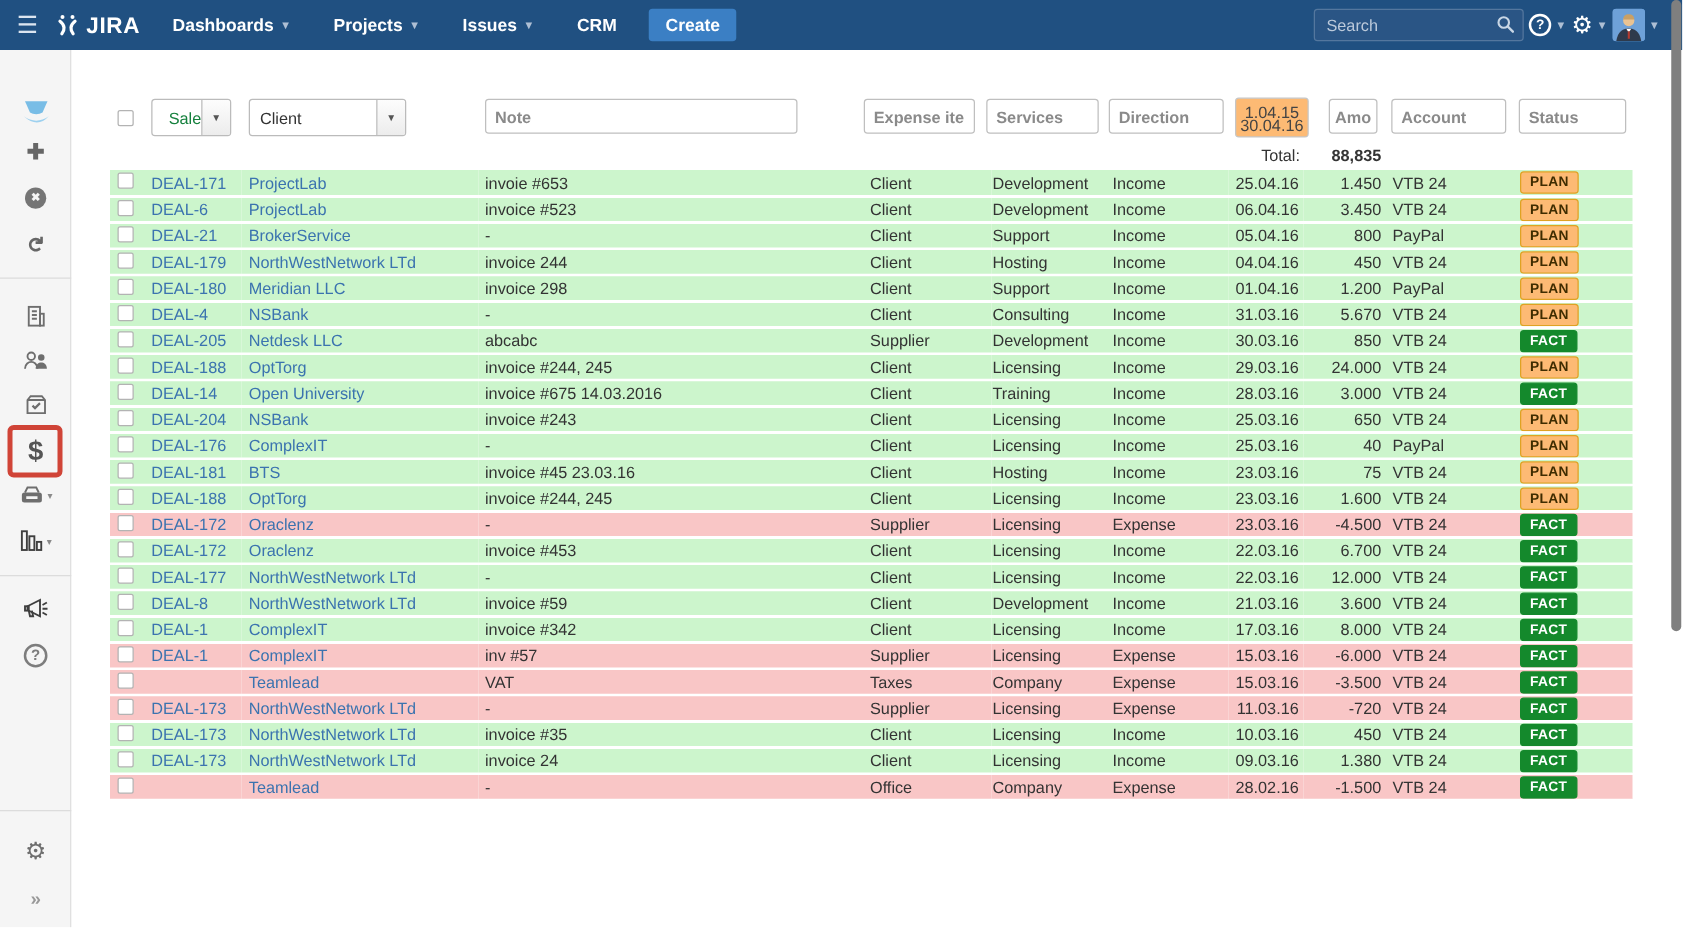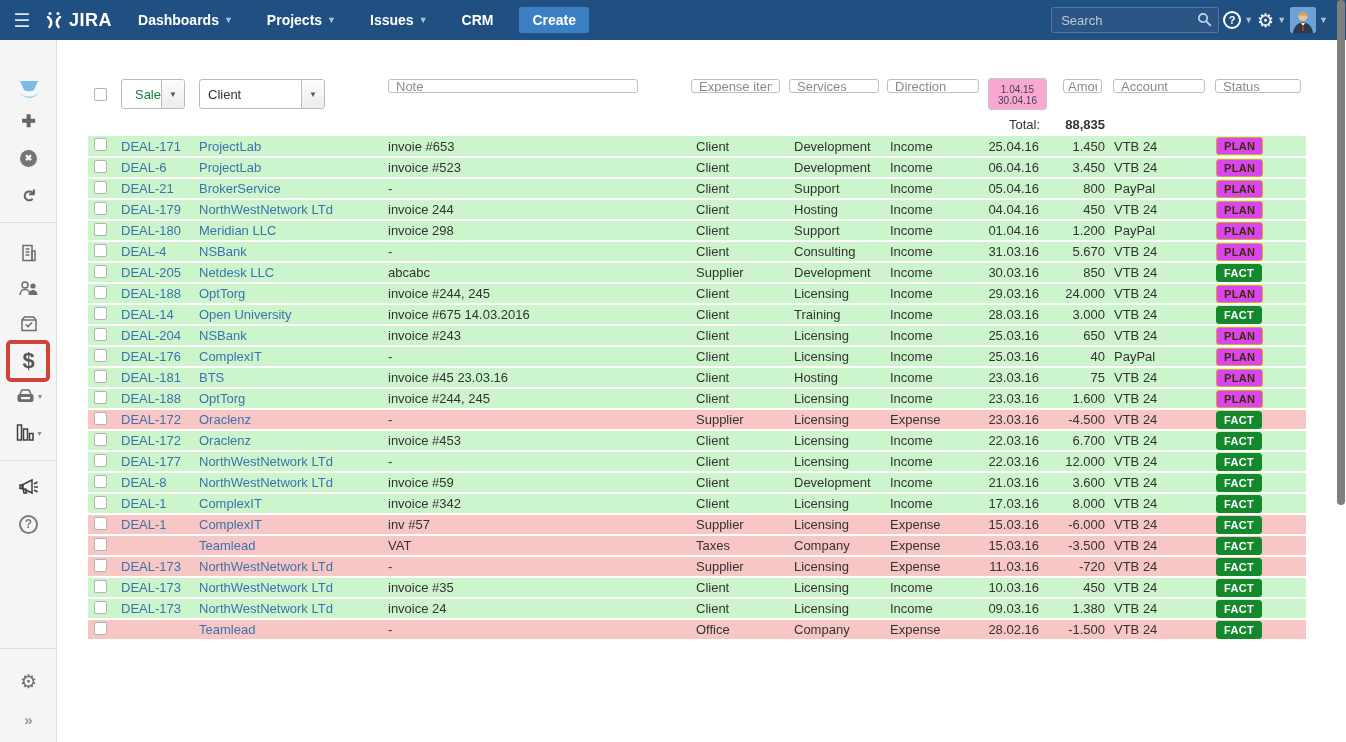--- a/index.html
+++ b/index.html
@@ -42,23 +42,23 @@
 
   
   .filterbar { position:absolute; top:79px; left:88px; width:1218px; height:34px; }
   .fcheck { position:absolute; left:6px; top:9px; }
   input[type=checkbox] { appearance:none; -webkit-appearance:none; width:13px; height:13px; border:1px solid #b3b3b3; border-radius:2px; background:#fff; cursor:pointer; }
   .combo { position:absolute; top:0; height:30px; border:1px solid #bbb; border-radius:3px; background:#fff; display:flex; overflow:hidden; }
   .combo .val { flex:1; font-size:13px; padding:7px 0 0 8px; white-space:nowrap; overflow:hidden; }
   .combo .val.gray { color:#15803d;text-align:right; }
   .combo .val.dark { color:#333; }
   .combo .dd { width:23px; border-left:1px solid #bbb; background:linear-gradient(#fdfdfd,#ececec); display:flex; align-items:center; justify-content:center; color:#555; font-size:8px; cursor:pointer; }
-  .ftext { position:absolute; top:0; height:14px; border:1px solid #bfbfbf; border-radius:3px; font-size:13px; padding:0 7px; color:#000000; font-family:inherit; }
+  .ftext { position:absolute; top:0; height:28px; border:1px solid #bfbfbf; border-radius:3px; font-size:13px; padding:0 7px; color:#000000; font-family:inherit;font-weight:bold; }
   .ftext::placeholder { color:#8a8a8a; }
-  .fdate { position:absolute; top:-1px; height:32px; background:#f9a8d4; border:1px solid #c6c6c6; border-radius:3px; font-size:10px; color:#444; text-align:center; line-height:11px; padding-top:5px; cursor:pointer; }
+  .fdate { position:absolute; top:-1px; height:32px; background:#fdba74; border:1px solid #c6c6c6; border-radius:3px; font-size:13px; color:#444; text-align:center; line-height:11px; padding-top:5px; cursor:pointer; }
 
   
   .totalrow { position:absolute; top:117px; left:88px; width:1218px; height:17px; font-size:13px; color:#333; }
   .total-label { position:absolute; right:266px; }
   .total-value { position:absolute; right:201px; font-weight:bold; }
 
   
   .dealtable { position:absolute; top:136px; left:88px; width:1218px; border-collapse:collapse; table-layout:fixed; font-size:13px; color:#333; }
   .dealtable td { height:21px; border-bottom:2px solid #fff; vertical-align:middle; white-space:nowrap; overflow:hidden; }
   tr.income td { background:#ccf5cc; }
@@ -69,21 +69,21 @@
   td.c-note { padding-left:5px; }
   td.c-expense { padding-left:8px; }
   td.c-service { padding-left:1px; }
   td.c-direction { padding-left:2px; }
   td.c-date { text-align:right; padding-right:4px; }
   td.c-amount { text-align:right; padding-right:3px; }
   td.c-account { padding-left:6px; }
   td.c-status { padding-left:8px; }
   .lnk { color:#3b73af; cursor:pointer; text-decoration:none; }
   .badge { display:inline-block; font-size:11px; font-weight:bold; padding:2px 7px; border-radius:3px; letter-spacing:.3px; }
-  .badge.plan { background:#d946ef; border:1px solid #dfa223; color:#3f2c00; }
+  .badge.plan { background:#fdba74; border:1px solid #dfa223; color:#3f2c00; }
   .badge.fact { background:#14892c; border:1px solid #14892c; color:#fff; }
 
   
   .vscroll-thumb { position:absolute; top:0; right:1px; width:8px; height:505px; background:#7f7f7f; border-radius:5px; z-index:20; }
 </style>
 </head>
 <body>
 
 <div class="page">
 

